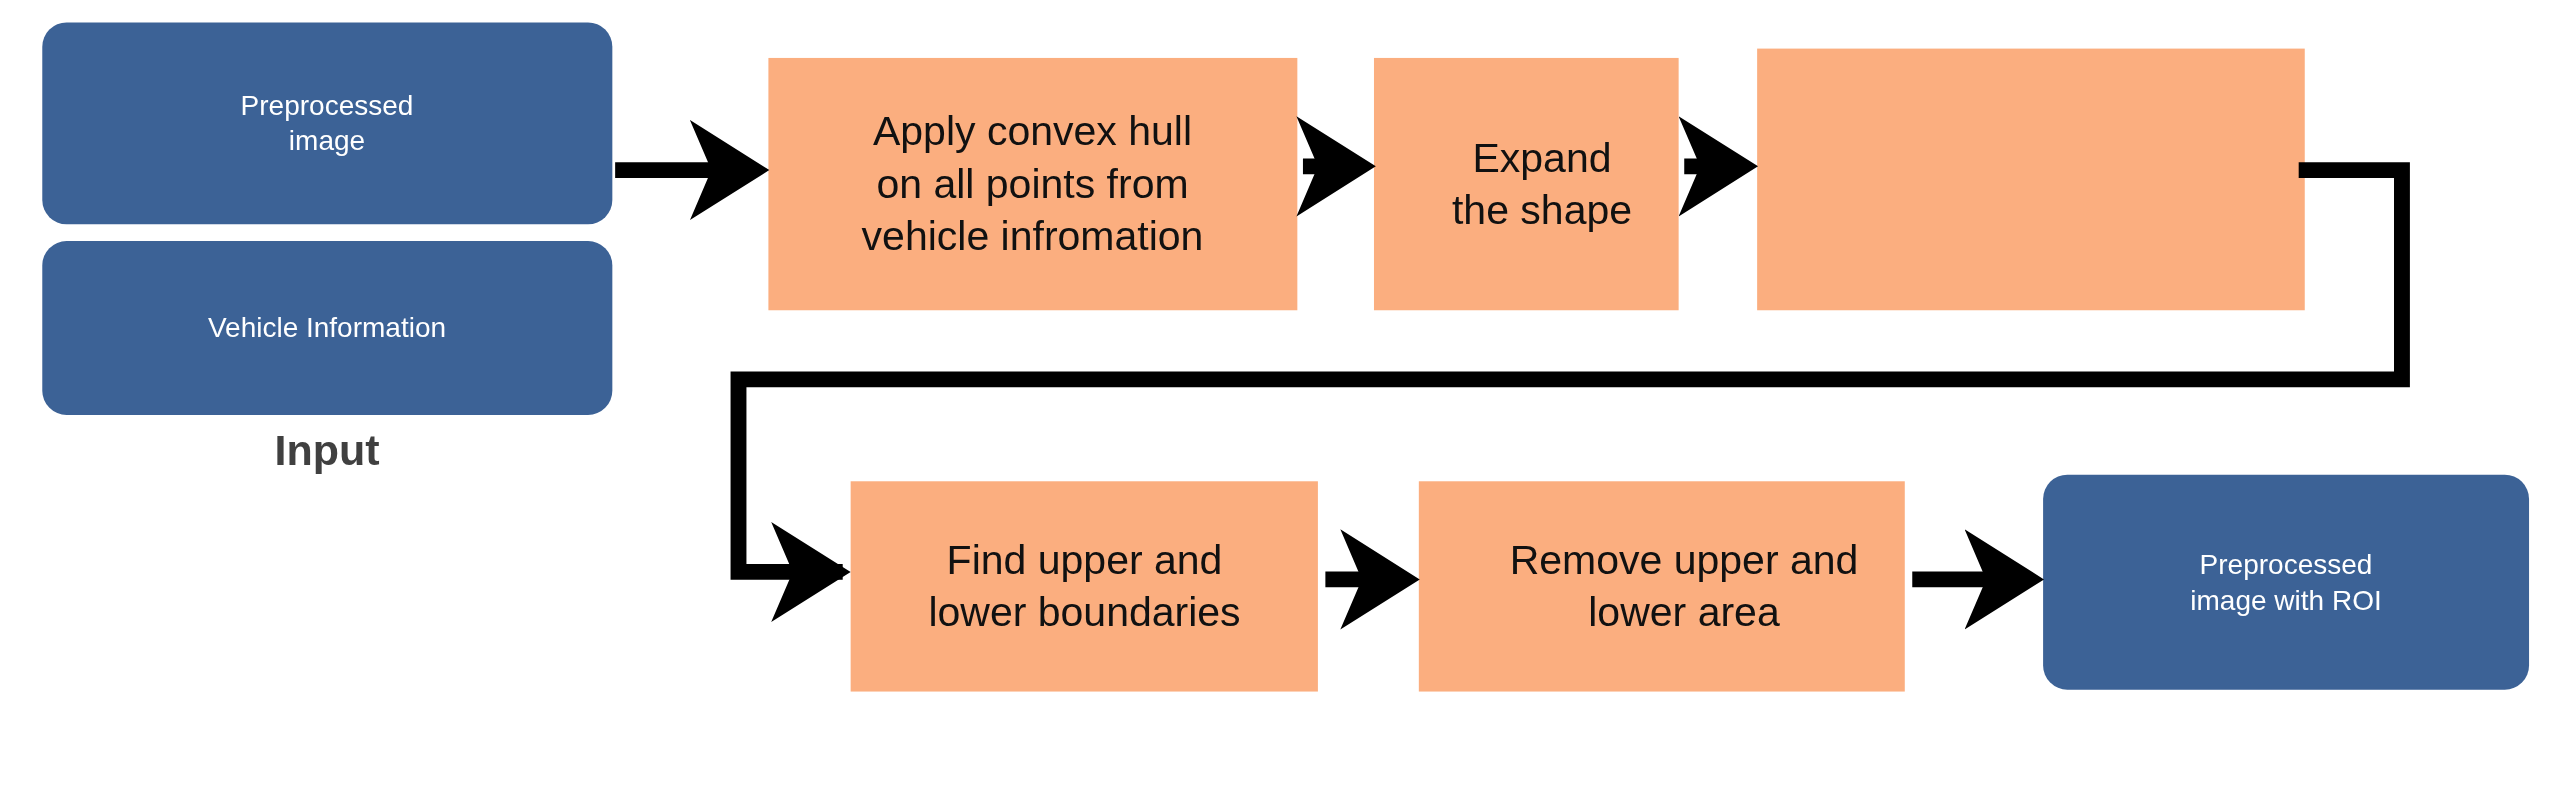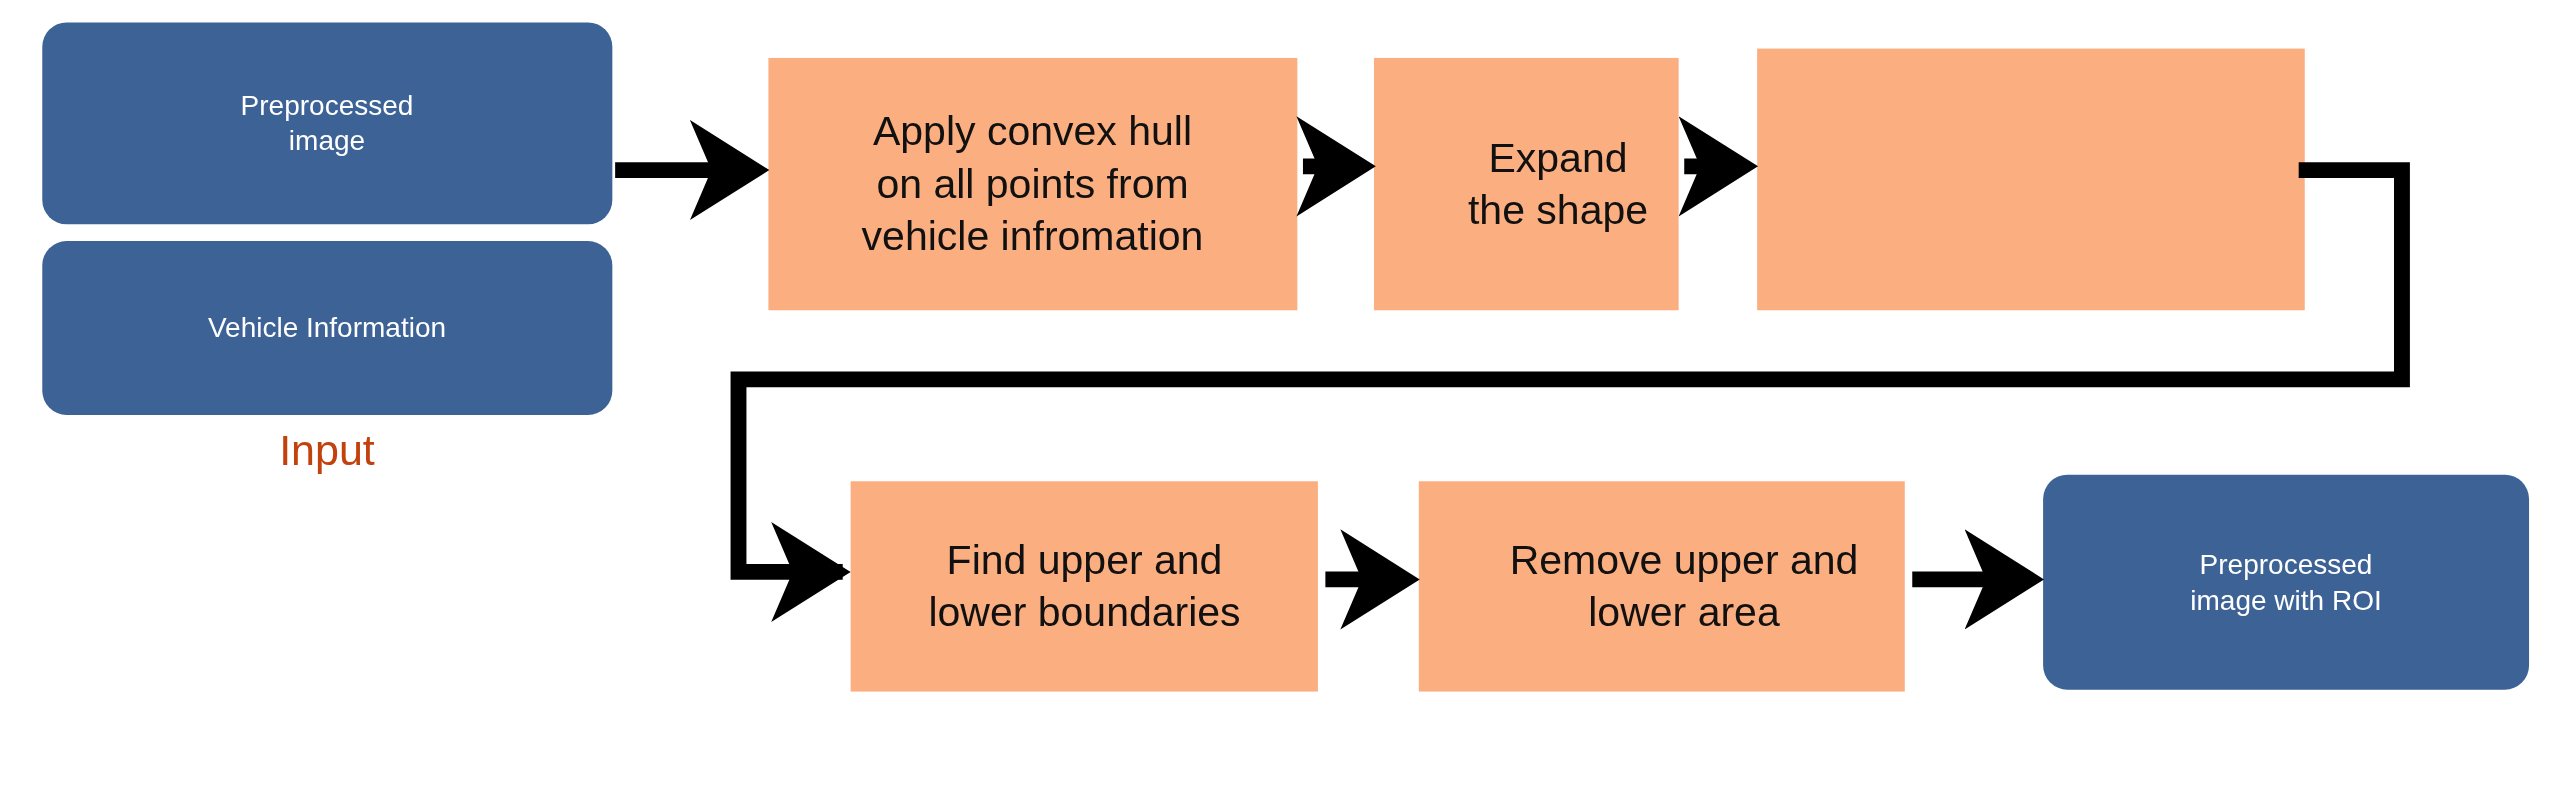--- a/index.html
+++ b/index.html
@@ -42,23 +42,23 @@
   }
   .node-process {
     color: #111111;
     font-size: 41px;
   }
   .group-label {
     position: absolute;
     display: flex;
     align-items: center;
     justify-content: center;
-    color: #c2410c;
+    color: #404040;
     font-size: 43px;
-    font-weight: normal;
+    font-weight: bold;
   }
 </style>
 </head>
 <body>
 
 <div id="diagram">
 
   <svg class="flow" viewBox="0 0 2756 840">
     <defs>
       <marker id="arrowhead" markerWidth="7" markerHeight="7" refX="4.0" refY="3.5" orient="auto" markerUnits="strokeWidth">
@@ -97,21 +97,21 @@
 
   <div class="node-text node-input" style="left:42px; top:22.4px; width:570px; height:202px;">Preprocessed
 image</div>
 
   <div class="node-text node-input" style="left:42px; top:241px; width:570px; height:174px;">Vehicle Information</div>
 
   <div class="node-text node-process" style="left:768px; top:58px; width:529px; height:252px;text-align:center;">Apply convex hull
 on all points from
 vehicle infromation</div>
 
-  <div class="node-text node-process" style="left:1374px; top:58px; width:336px; height:252px;padding-left:16px;">Expand
+  <div class="node-text node-process" style="left:1374px; top:58px; width:336px; height:252px;">Expand
 the shape</div>
 
 
   <div class="node-text node-process" style="left:851px; top:481px; width:467px; height:210px;">Find upper and
 lower boundaries</div>
 
   <div class="node-text node-process" style="left:1419px; top:481px; width:486px; height:210px;margin-left:22px;">Remove upper and
 lower area</div>
 
   <div class="node-text node-input" style="left:2043px; top:475px; width:486px; height:215px;">Preprocessed

